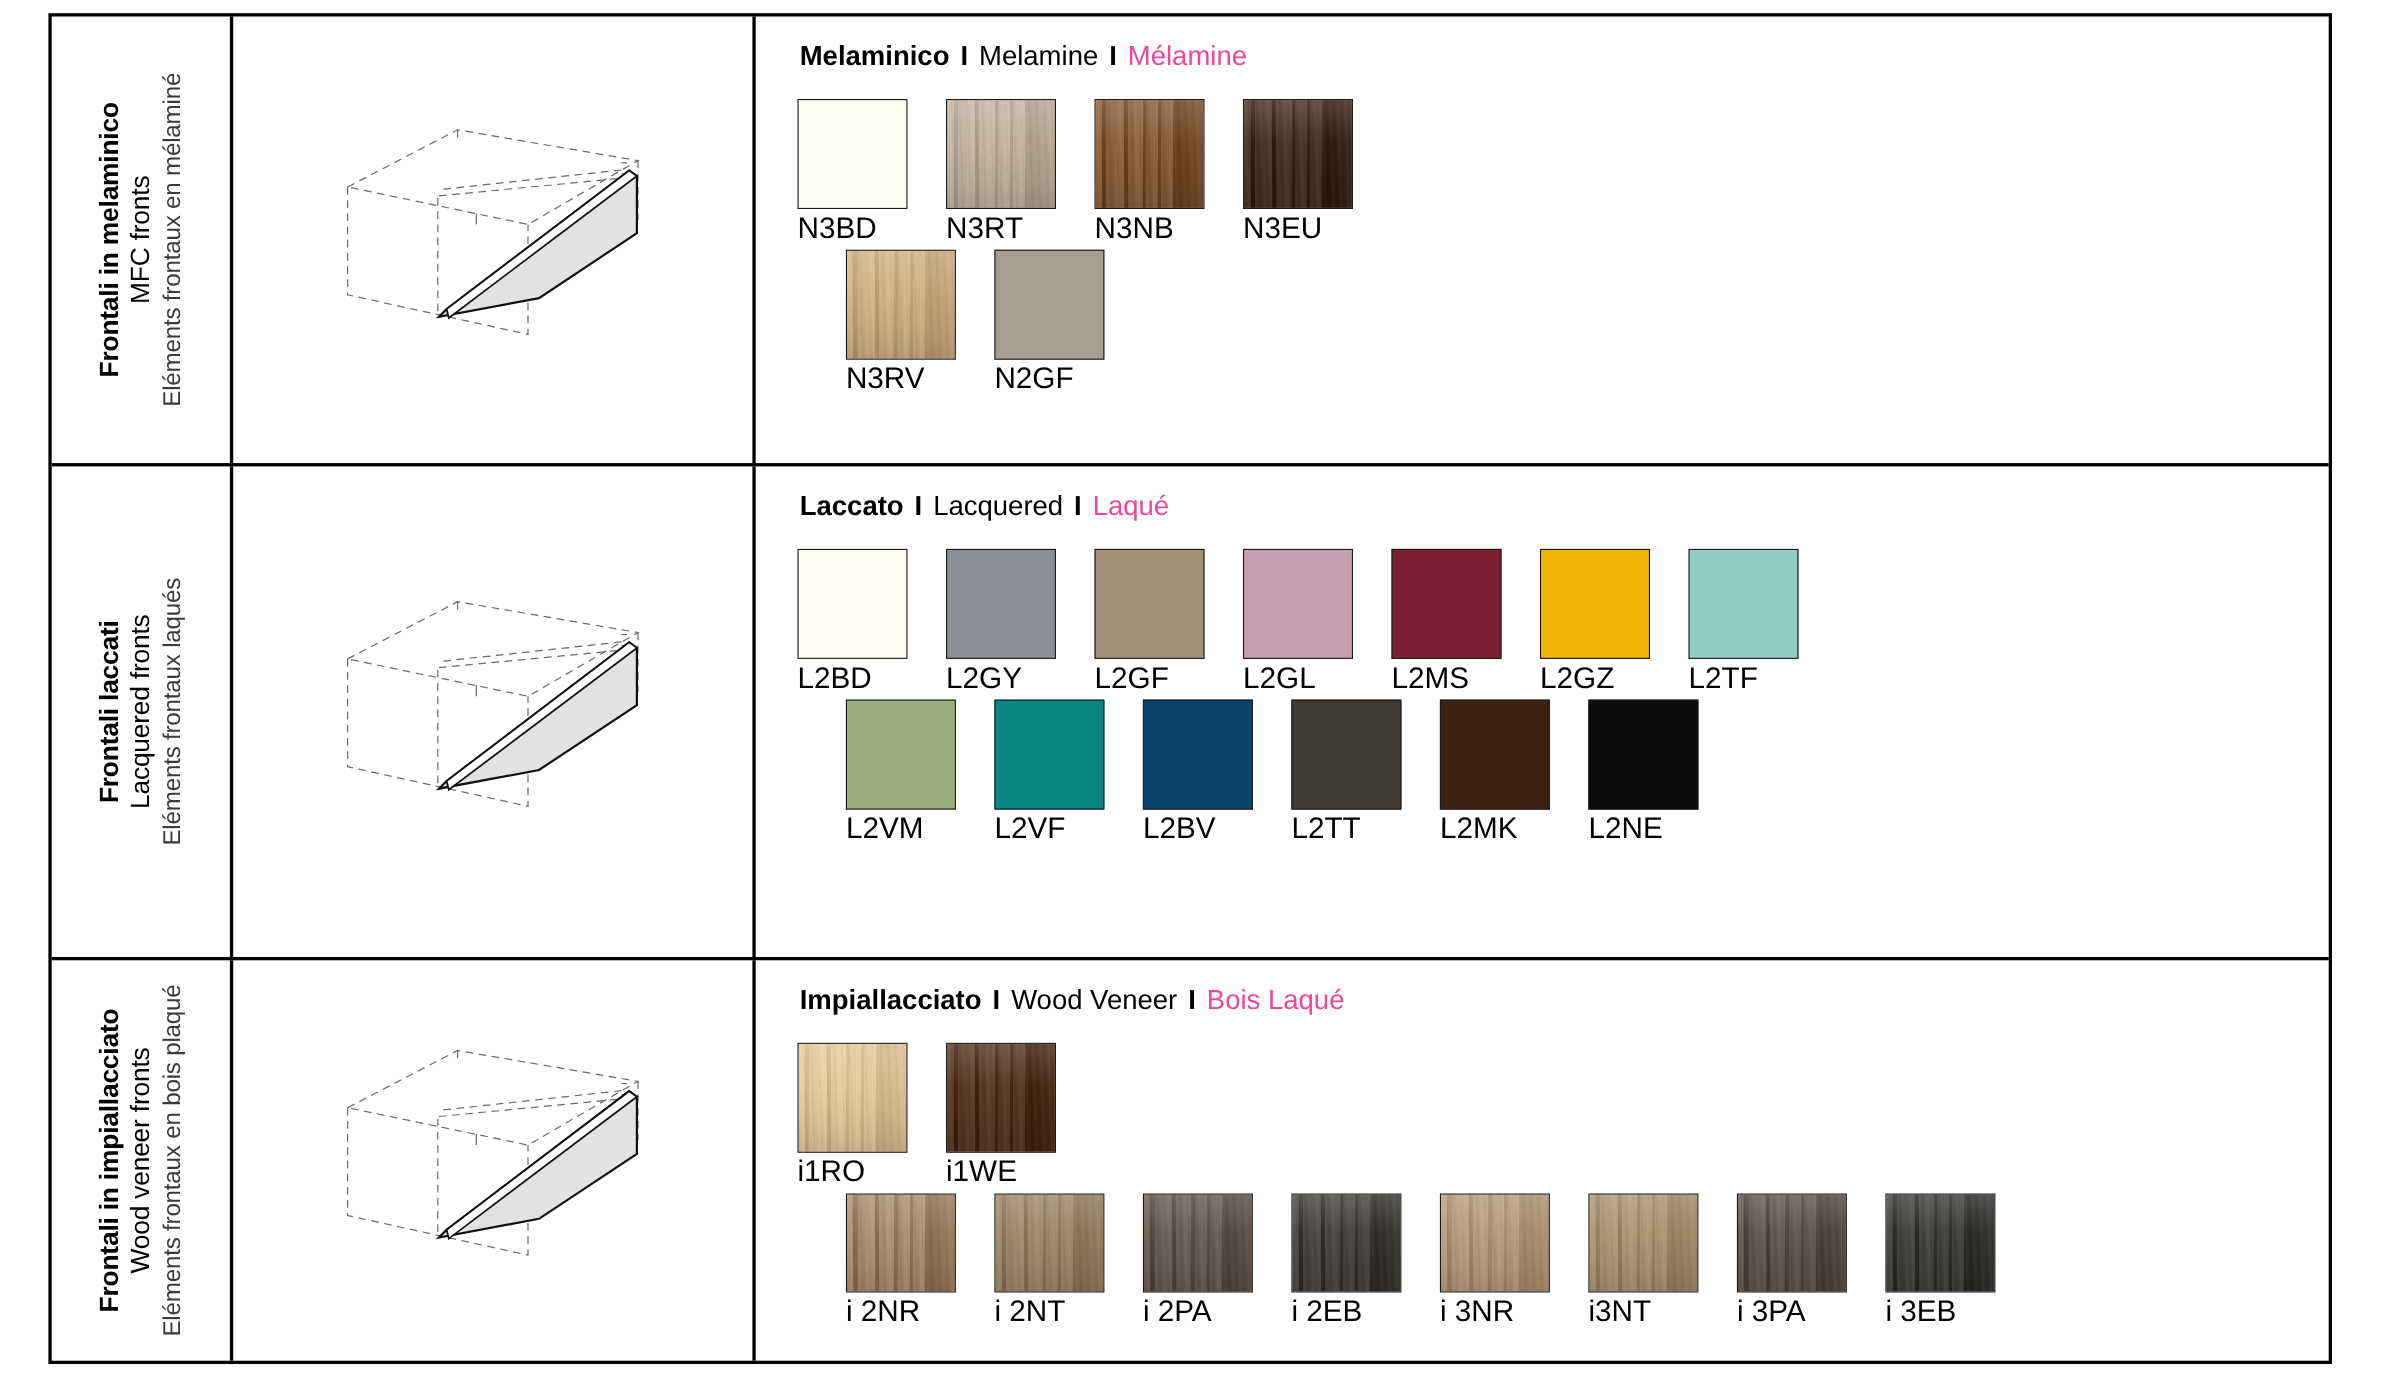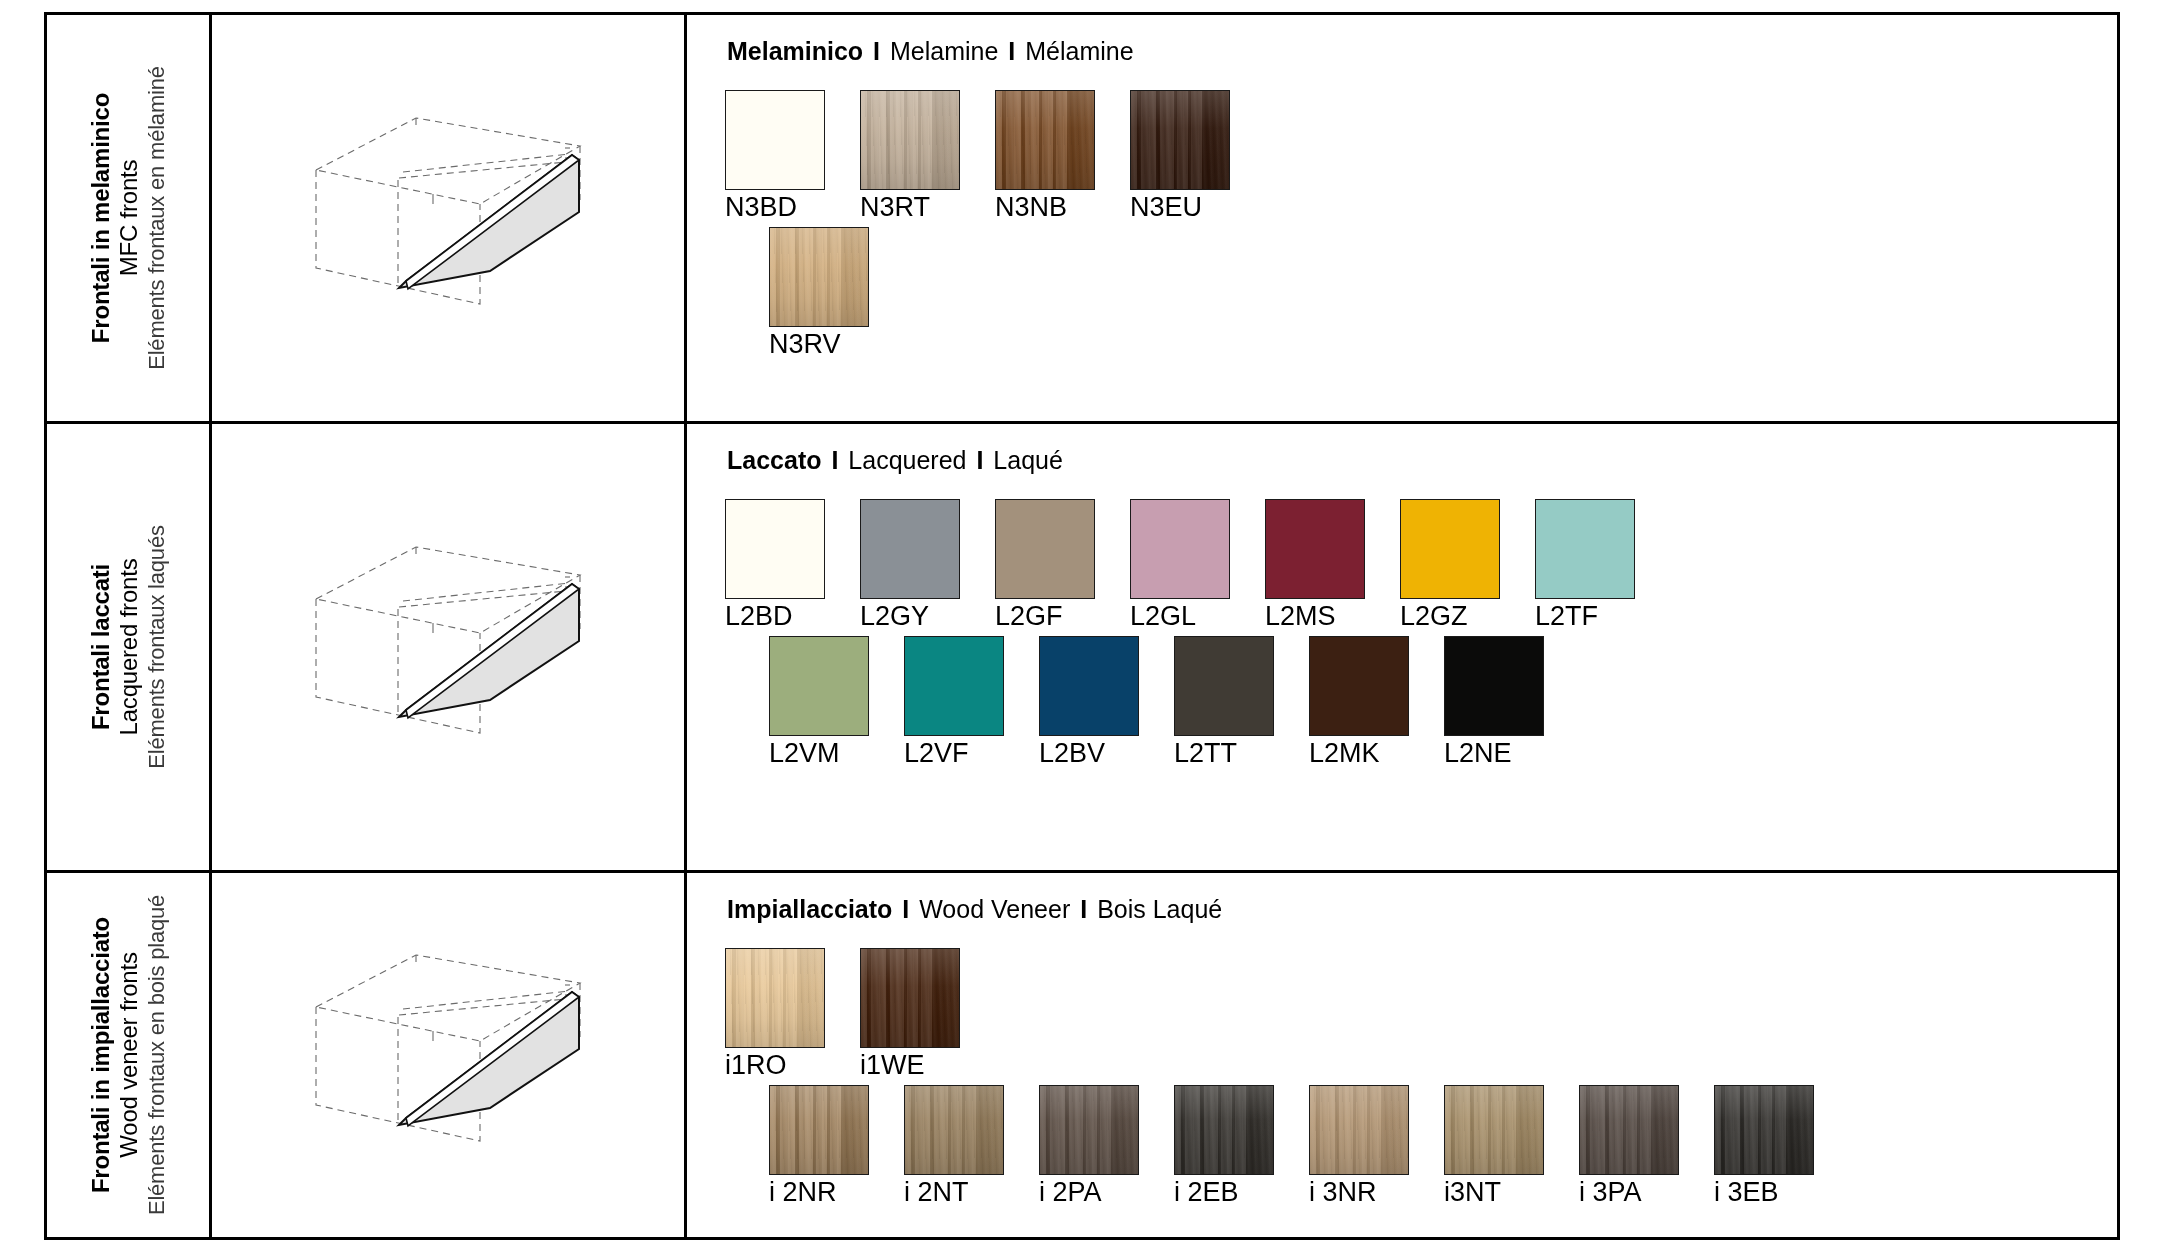--- a/index.html
+++ b/index.html
@@ -98,21 +98,21 @@
   .group-title {
     font-size: 25px;
     color: #000000;
     white-space: nowrap;
     margin: 0 0 26px 2px;
     line-height: 1;
   }
   .group-title .t-it { font-weight: bold; }
   .group-title .t-sep { font-weight: bold; padding: 0 3px; }
   .group-title .t-en { font-weight: normal; }
-  .group-title .t-fr { font-weight: normal; color: #000000; }
+  .group-title .t-fr { font-weight: normal; color: #ec4899; }
 
   .swatch-row {
     display: flex;
     align-items: flex-end;
   }
   .swatch-row.tight { margin-top: 6px; margin-left: 44px; }
 
   .swatch {
     width: 100px;
     margin-right: 35px;
@@ -196,20 +196,24 @@
             <div class="swatch">
               <div class="chip h-tall" style="background: linear-gradient(rgba(255, 255, 255, 0.16) 0%, rgba(255, 255, 255, 0.02) 38%, rgba(0, 0, 0, 0.05) 72%, rgba(0, 0, 0, 0.13) 100%), repeating-linear-gradient(88deg, rgba(0, 0, 0, 0.055) 0px, rgba(0, 0, 0, 0) 2px, rgba(255, 255, 255, 0.043) 4px, rgba(0, 0, 0, 0) 7px), linear-gradient(90deg, rgb(74, 51, 40) 0%, rgb(74, 51, 40) 6%, rgb(44, 21, 10) 6%, rgb(44, 21, 10) 10%, rgb(67, 44, 33) 10%, rgb(67, 44, 33) 18%, rgb(74, 51, 40) 18%, rgb(74, 51, 40) 26%, rgb(44, 21, 10) 26%, rgb(44, 21, 10) 30%, rgb(67, 44, 33) 30%, rgb(67, 44, 33) 36%, rgb(74, 51, 40) 36%, rgb(74, 51, 40) 44%, rgb(44, 21, 10) 44%, rgb(44, 21, 10) 47%, rgb(67, 44, 33) 47%, rgb(67, 44, 33) 53%, rgb(74, 51, 40) 53%, rgb(74, 51, 40) 58%, rgb(44, 21, 10) 58%, rgb(44, 21, 10) 61%, rgb(67, 44, 33) 61%, rgb(67, 44, 33) 68%, rgb(74, 51, 40) 68%, rgb(74, 51, 40) 72%, rgb(44, 21, 10) 72%, rgb(44, 21, 10) 79%, rgb(58, 35, 24) 100%);"></div>
               <div class="code">N3EU</div>
             </div>
           </div>
         <div class="swatch-row tight">
             <div class="swatch">
               <div class="chip h-tall" style="background: linear-gradient(rgba(255, 255, 255, 0.16) 0%, rgba(255, 255, 255, 0.02) 38%, rgba(0, 0, 0, 0.05) 72%, rgba(0, 0, 0, 0.13) 100%), repeating-linear-gradient(88deg, rgba(0, 0, 0, 0.055) 0px, rgba(0, 0, 0, 0) 2px, rgba(255, 255, 255, 0.043) 4px, rgba(0, 0, 0, 0) 7px), linear-gradient(90deg, rgb(214, 181, 137) 0%, rgb(214, 181, 137) 6%, rgb(190, 157, 113) 6%, rgb(190, 157, 113) 10%, rgb(208, 175, 131) 10%, rgb(208, 175, 131) 18%, rgb(214, 181, 137) 18%, rgb(214, 181, 137) 26%, rgb(190, 157, 113) 26%, rgb(190, 157, 113) 30%, rgb(208, 175, 131) 30%, rgb(208, 175, 131) 36%, rgb(214, 181, 137) 36%, rgb(214, 181, 137) 44%, rgb(190, 157, 113) 44%, rgb(190, 157, 113) 47%, rgb(208, 175, 131) 47%, rgb(208, 175, 131) 53%, rgb(214, 181, 137) 53%, rgb(214, 181, 137) 58%, rgb(190, 157, 113) 58%, rgb(190, 157, 113) 61%, rgb(208, 175, 131) 61%, rgb(208, 175, 131) 68%, rgb(214, 181, 137) 68%, rgb(214, 181, 137) 72%, rgb(190, 157, 113) 72%, rgb(190, 157, 113) 79%, rgb(201, 168, 124) 100%);"></div>
               <div class="code">N3RV</div>
             </div>
+            <div class="swatch">
+              <div class="chip h-tall" style="background: rgb(167, 157, 144);"></div>
+              <div class="code">N2GF</div>
+            </div>
           </div>
       </div>
     </div>
 
     <div class="row row-lac">
 
       <div class="label-cell">
         <div class="rot-wrap">
           <div class="lbl-it">Frontali laccati</div>
           <div class="lbl-en">Lacquered fronts</div>

